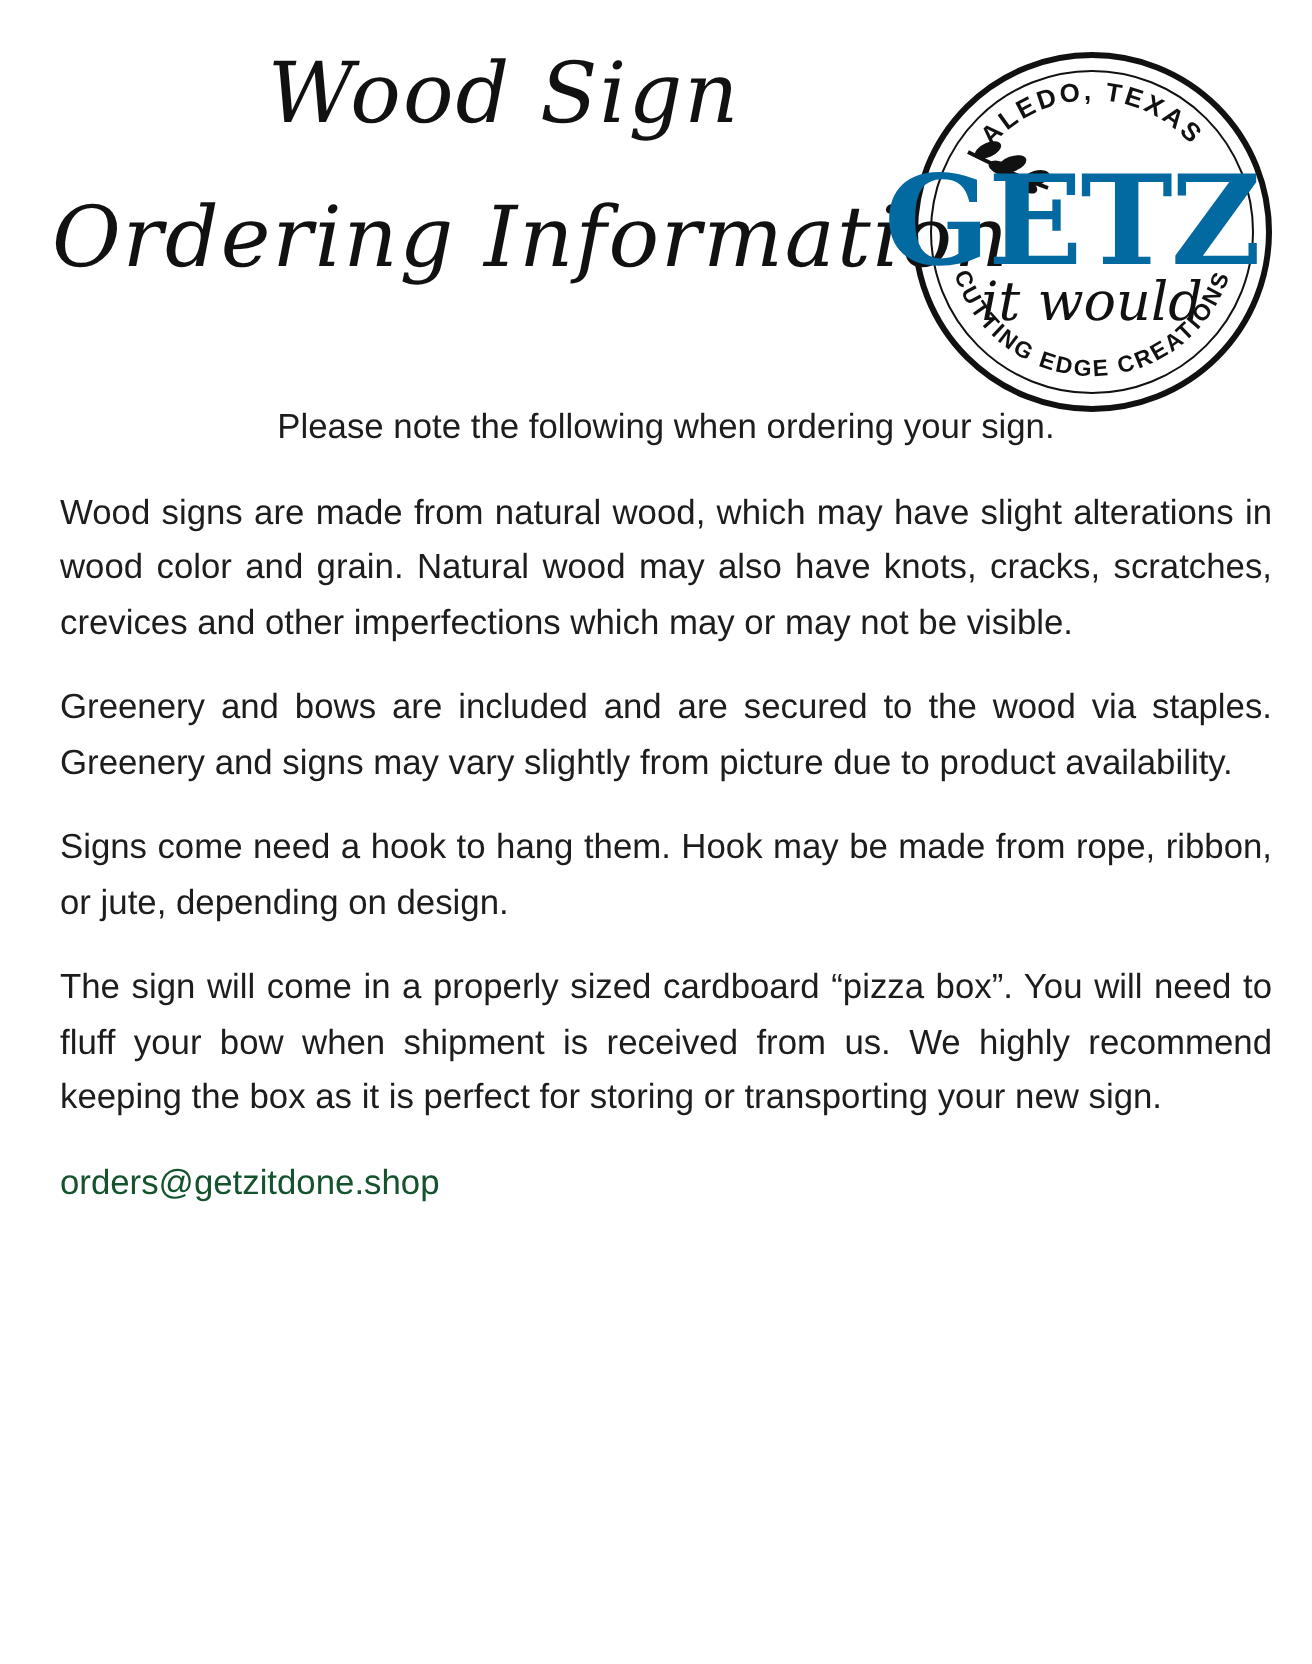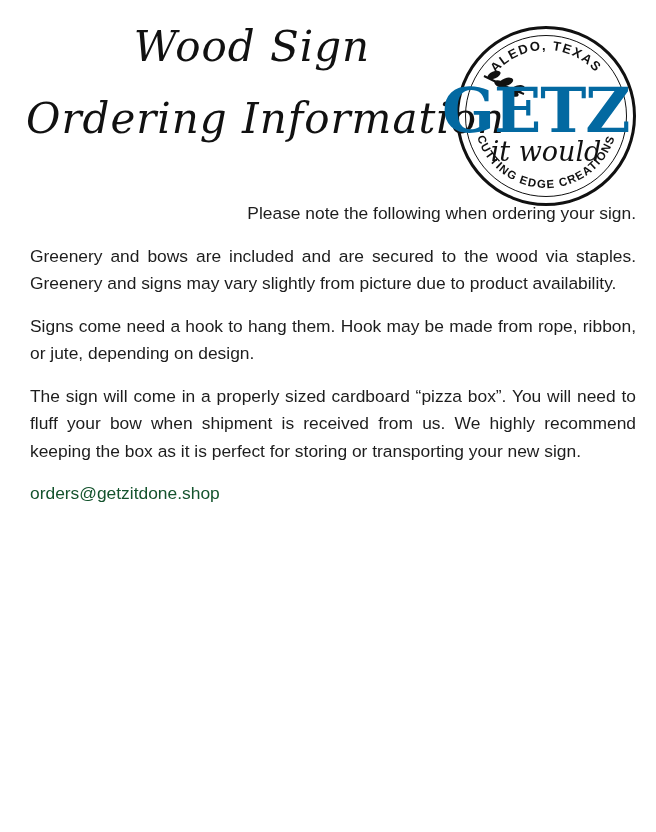--- a/index.html
+++ b/index.html
@@ -127,21 +127,21 @@
     font-size: 17.4px;
     line-height: 27.5px;
     color: #1d1d1d;
     margin: 0 0 15px 0;
     text-align: justify;
     text-justify: inter-word;
     -webkit-hyphens: auto;
     hyphens: auto;
   }
   .para.last-line-left {
-    text-align: right;
+    text-align: center;
   }
   .email {
     font-family: "Liberation Sans", sans-serif;
     font-size: 17.4px;
     line-height: 27.5px;
     color: #14532d;
     margin: 0;
   }
 </style>
 </head>
@@ -180,17 +180,18 @@
       <ellipse cx="31" cy="23" rx="6" ry="3.2" fill="#111" transform="rotate(24 31 23)"></ellipse>
     </svg>
 
     <div class="brand">GETZ</div>
     <div class="sub-script">it would</div>
   </div>
 </div>
 
 <div class="content">
   <p class="para last-line-left">Please note the following when ordering your sign.</p>
+  <p class="para">Wood signs are made from natural wood, which may have slight alterations in wood color and grain. Natural wood may also have knots, cracks, scratches, crevices and other imperfections which may or may not be visible.</p>
   <p class="para">Greenery and bows are included and are secured to the wood via staples. Greenery and signs may vary slightly from picture due to product availability.</p>
   <p class="para">Signs come need a hook to hang them. Hook may be made from rope, ribbon, or jute, depending on design.</p>
   <p class="para">The sign will come in a properly sized cardboard “pizza box”. You will need to fluff your bow when shipment is received from us. We highly recommend keeping the box as it is perfect for storing or transporting your new sign.</p>
   <p class="email">orders@getzitdone.shop</p>
 </div>
 
 </body></html>

